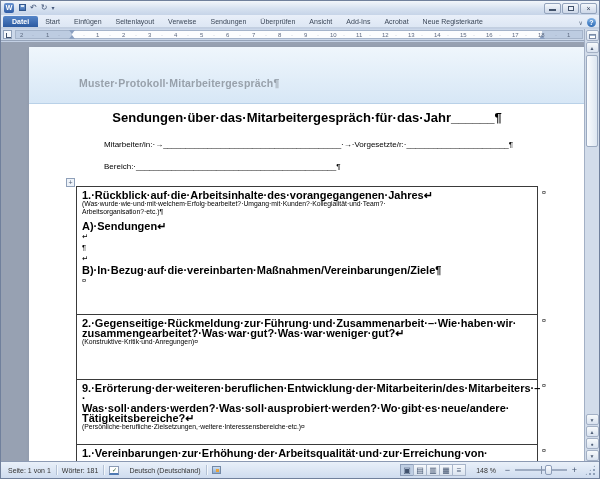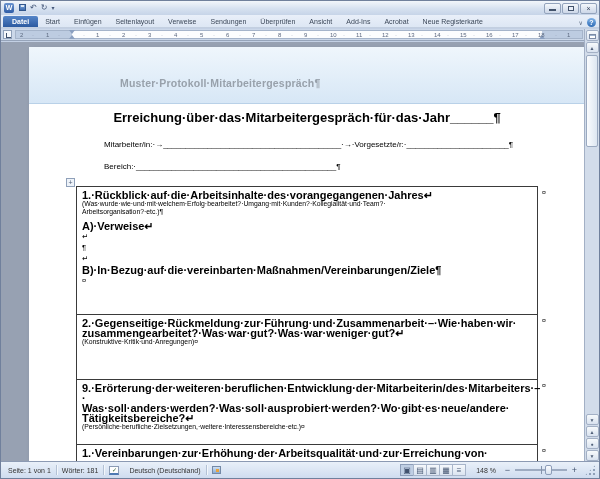--- a/index.html
+++ b/index.html
@@ -48,21 +48,21 @@
   .ind.l-top{left:53px;top:-1px;border-top:4px solid #8ba0c0;}
   .ind.l-bot{left:53px;bottom:-1px;border-bottom:4px solid #8ba0c0;}
   .ind.r-bot{left:523px;bottom:-1px;border-bottom:4px solid #8ba0c0;}
 
   
   #docarea{position:absolute;top:41px;left:0;right:15px;bottom:17px;background:#97a1b2;overflow:hidden;}
   #page{position:absolute;left:28px;top:5px;width:556px;height:900px;background:#fff;
     box-shadow:3px 3px 4px rgba(35,42,58,.5);}
   #band{position:absolute;left:0;top:0;right:0;height:57px;
     background:linear-gradient(#eff6fc,#d7e7f6);border-bottom:1px solid #b9d1e8;}
-  #hdrtext{position:absolute;left:50px;top:30px;font-size:10.5px;font-weight:bold;color:#98a1ab;letter-spacing:.2px;margin-left:41px;}
+  #hdrtext{position:absolute;left:50px;top:30px;font-size:10.5px;font-weight:bold;color:#98a1ab;letter-spacing:.2px;}
   #dtitle{position:absolute;left:47px;top:63px;width:462px;text-align:center;
     font-size:13px;font-weight:bold;color:#000;}
   .fline{position:absolute;left:75px;font-size:8px;color:#000;}
   .f1{top:93px;}
   .f2{top:115px;}
   #thandle{position:absolute;left:37px;top:131px;width:9px;height:9px;background:#eef3f9;
     border:1px solid #8fa0b9;font-size:7px;line-height:8px;text-align:center;color:#4d5d78;}
   #dtable{position:absolute;left:47px;top:139px;width:462px;border-collapse:collapse;table-layout:fixed;}
   #dtable td{border:1px solid #3a3a3a;vertical-align:top;padding:3px 5px 0 5px;}
   tr.r1 td{height:128px;} tr.r2 td{height:65px;} tr.r3 td{height:65px;} tr.r4 td{height:120px;}
@@ -199,33 +199,33 @@
         <span class="rnum" style="left: 522px;">18</span>
         <span class="rdot" style="left: 539px;">·</span>
         <span class="rnum" style="left: 551px;">1</span>
       </div>
   </div>
 
   <div id="docarea">
     <div id="page">
       <div id="band"></div>
       <div id="hdrtext">Muster·Protokoll·Mitarbeitergespräch¶</div>
-      <div id="dtitle">Erreichung·über·das·Mitarbeitergespräch·für·das·Jahr______¶</div>
+      <div id="dtitle">Sendungen·über·das·Mitarbeitergespräch·für·das·Jahr______¶</div>
       <div class="fline f1">Mitarbeiter/in:·→________________________________________·→·Vorgesetzte/r:·_______________________¶</div>
       <div class="fline f2">Bereich:·_____________________________________________¶</div>
       <div id="thandle">+</div>
 
       <table id="dtable">
         <tbody>
             <tr class="r1">
               <td>
           <div class="ct">1.·Rückblick·auf·die·Arbeitsinhalte·des·vorangegangenen·Jahres↵</div>
           <div class="cn pre">(Was·wurde·wie·und·mit·welchem·Erfolg·bearbeitet?·Umgang·mit·Kunden?·Kollegialität·und·Team?·
 Arbeitsorganisation?·etc.)¶</div>
-          <div class="ct ma">A)·Verweise↵</div>
+          <div class="ct ma">A)·Sendungen↵</div>
           <div class="cm pre">↵
 ¶
 ↵</div>
           <div class="ct mb">B)·In·Bezug·auf·die·vereinbarten·Maßnahmen/Vereinbarungen/Ziele¶</div>
           <div class="cm">¤</div>
         </td>
             </tr>
         <tr class="r2">
               <td>
           <div class="ct pre">2.·Gegenseitige·Rückmeldung·zur·Führung·und·Zusammenarbeit·–·Wie·haben·wir·

